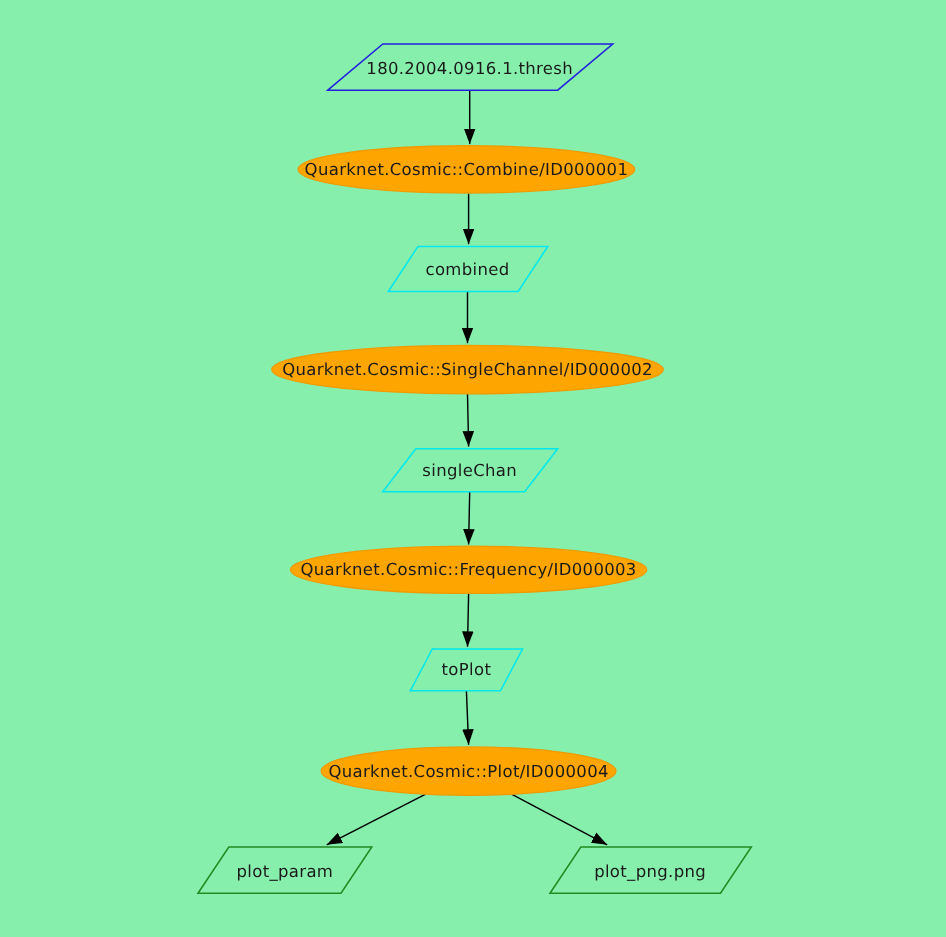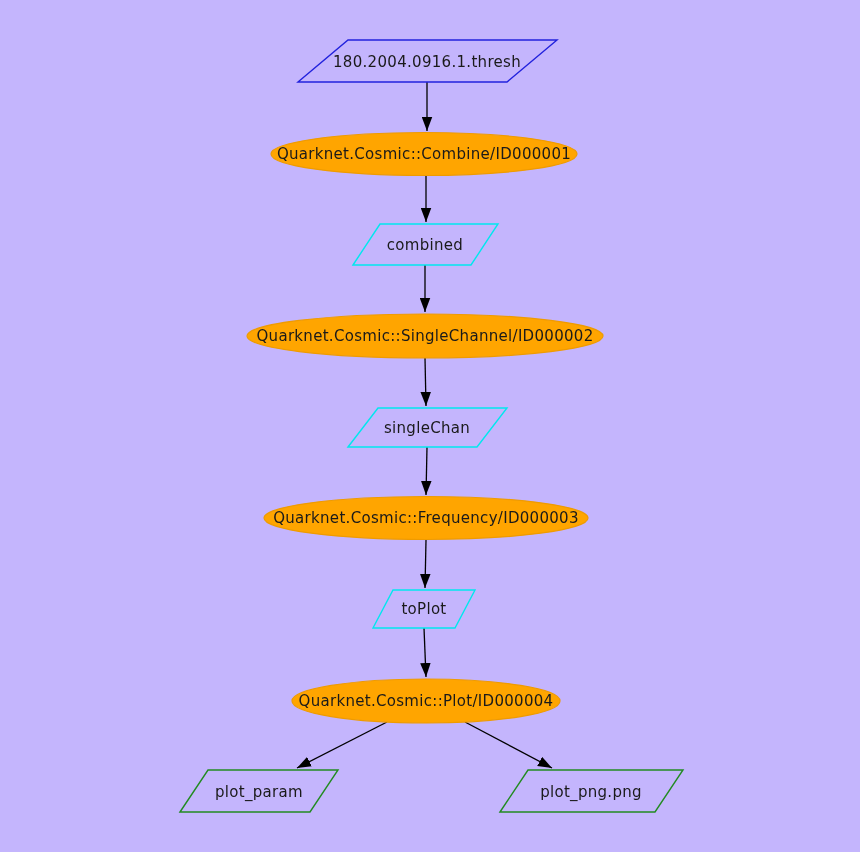--- a/index.html
+++ b/index.html
@@ -5,21 +5,21 @@
   html, body {
     margin: 0;
     padding: 0;
     background: #f5f5f5;
     font-family: "DejaVu Sans", "Liberation Sans", sans-serif;
   }
   .canvas {
     position: relative;
     width: 860px;
     height: 852px;
-    background: #c4b5fd;
+    background: #86efac;
     overflow: hidden;
   }
   svg text {
     font-family: "DejaVu Sans", "Liberation Sans", sans-serif;
     font-size: 15px;
     letter-spacing: 0.3px;
     fill: #1a1a1a;
   }
 </style>
 </head>

